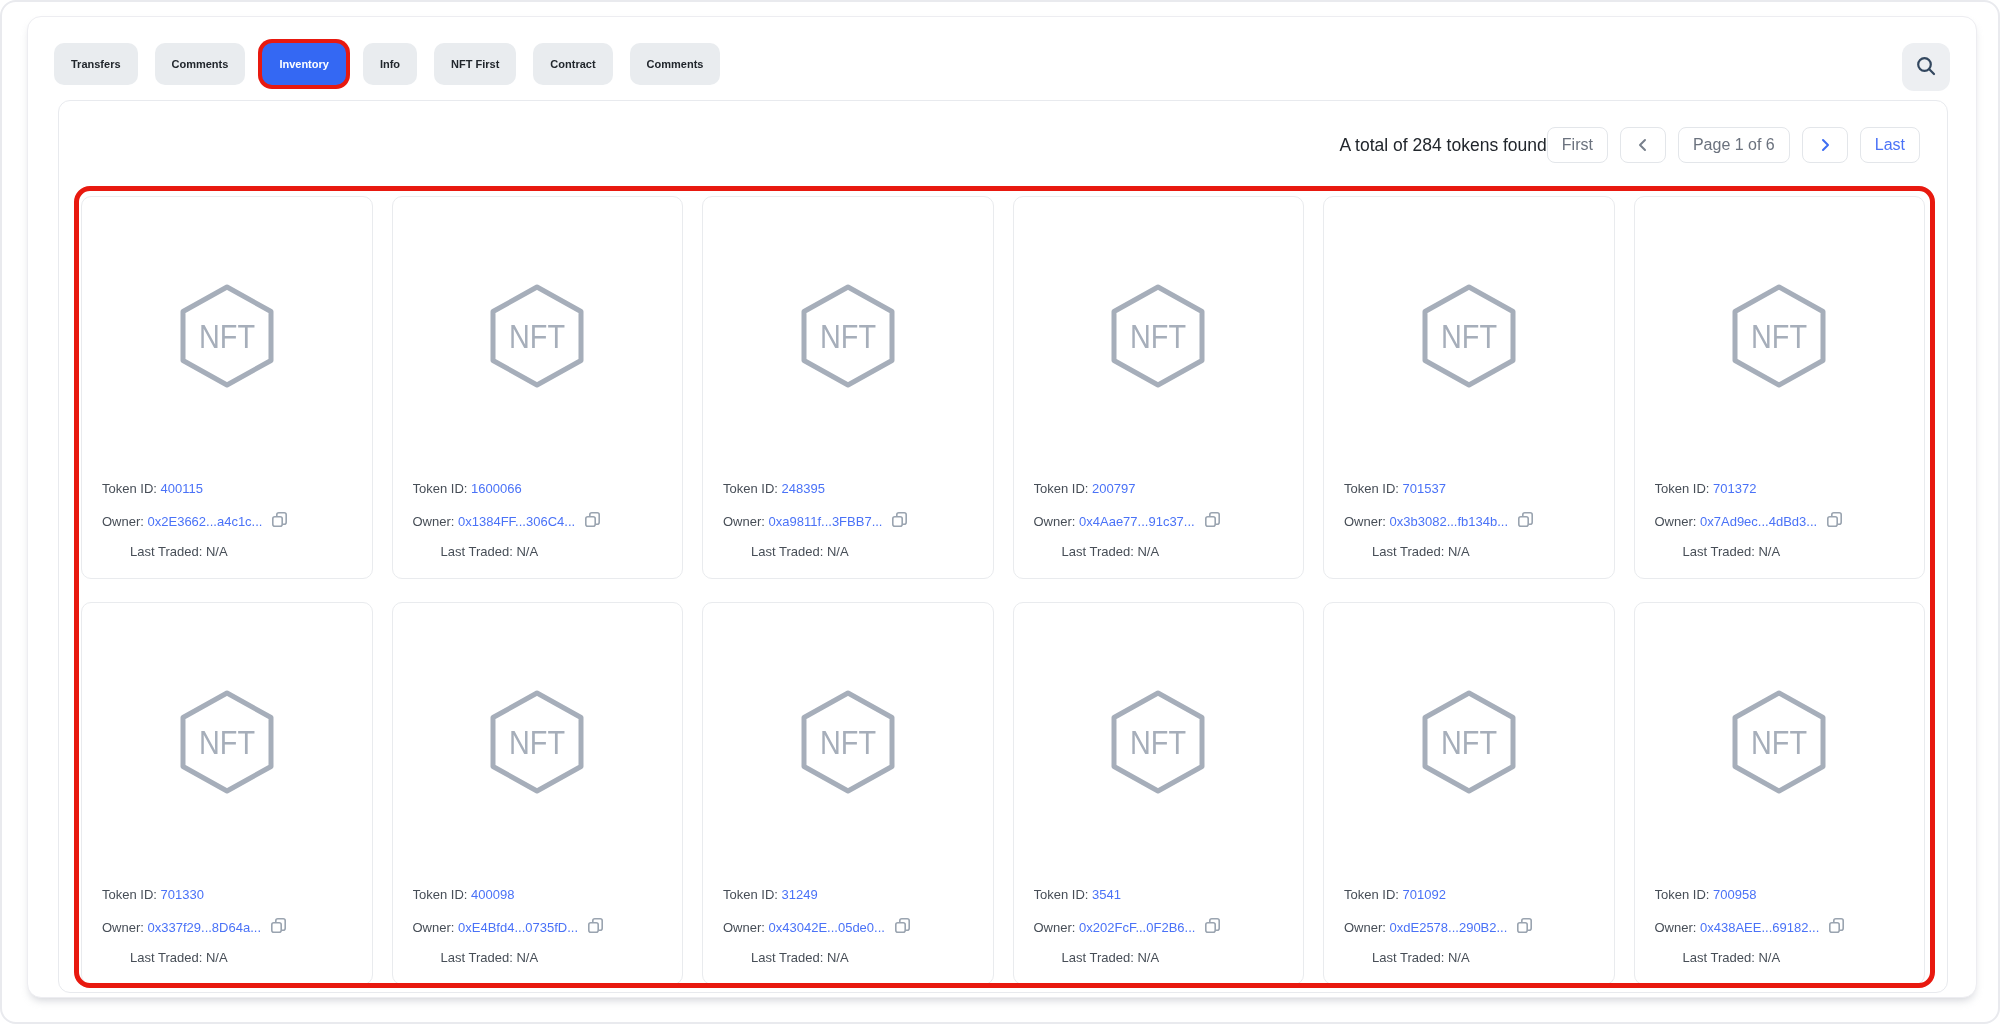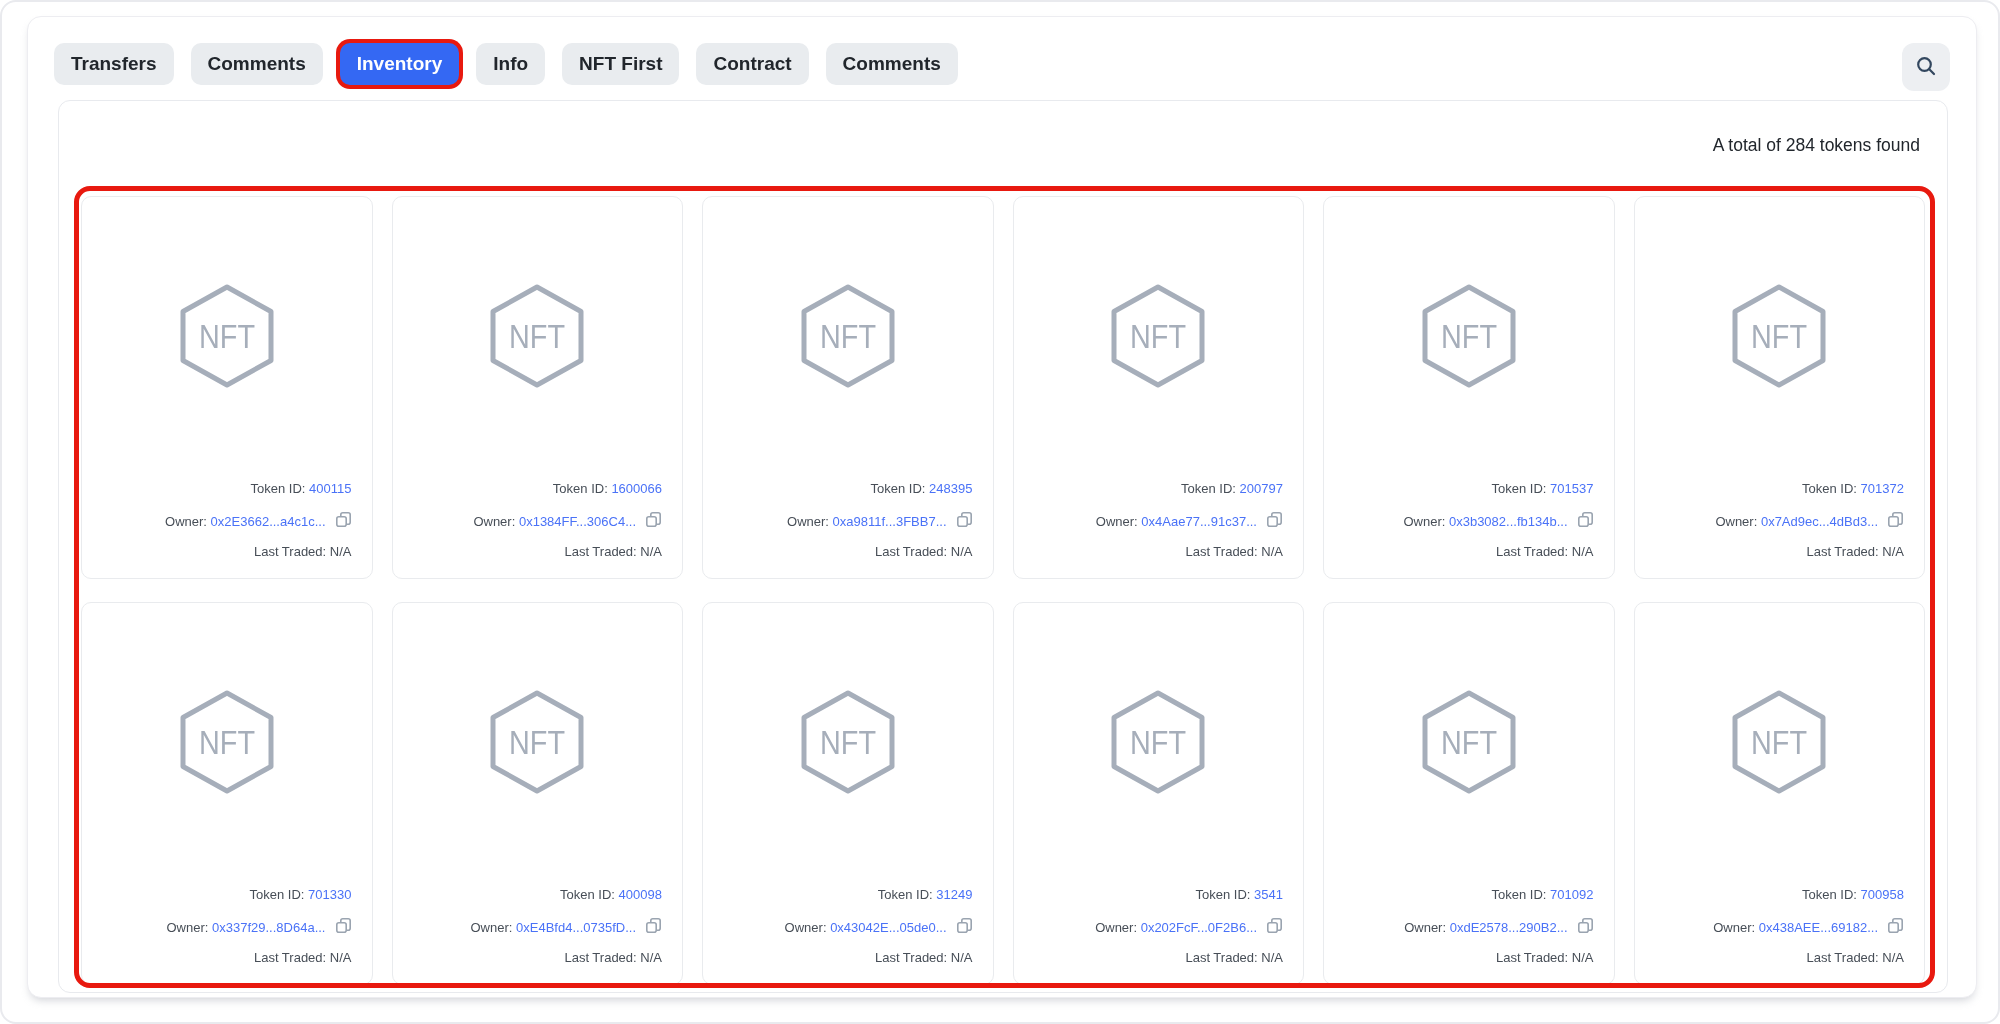--- a/index.html
+++ b/index.html
@@ -11,21 +11,21 @@
 
   .main-card { position: absolute; left: 25px; top: 14px; width: 1950px; height: 982px;
     background: #fff; border: 1px solid #ededf1; border-radius: 14px;
     box-shadow: 0 5px 8px -3px rgba(150,156,166,.45); }
 
   
   .tabs { position: absolute; left: 26px; top: 26px; right: 90px;
     display: flex; gap: 17px; align-items: center; }
   .tab { height: 42px; padding: 0 17px; border: none; cursor: pointer;
     background: var(--tab_bg, #e9ecef); color: var(--text_dark, #21262c);
-    border-radius: 10px; font-family: inherit; font-size: 19px; font-weight: 600;
+    border-radius: 10px; font-family: inherit; font-size: 11px; font-weight: 600;
     display: inline-flex; align-items: center; white-space: nowrap; }
   .tab.active { background: var(--accent, #3468f3); color: #ffffff; }
   .tab.annotated { box-shadow: 0 0 0 4px var(--annotation_red, #e8190f); }
 
   .search-btn { position: absolute; right: 26px; top: 26px; width: 48px; height: 48px;
     border: none; border-radius: 12px; background: #edeff2; cursor: pointer;
     display: flex; align-items: center; justify-content: center; }
 
   
   .panel { position: absolute; left: 30px; top: 83px; width: 1890px; height: 893px;
@@ -38,29 +38,29 @@
   .pg-btn { height: 36px; min-width: 44px; padding: 0 14px; background: #fff;
     border: 1px solid #e3e6ea; border-radius: 8px; font-family: inherit;
     font-size: 16px; display: inline-flex; align-items: center; justify-content: center;
     color: var(--muted, #6b727e); cursor: pointer; }
   .pg-btn.is-blue { color: var(--link_blue, #4a72f7); }
   .pg-btn.icon-btn { padding: 0; width: 46px; }
   .pg-btn svg { display: block; }
 
   
   .grid { margin: 7px 22px 0; display: grid; grid-template-columns: repeat(6, 1fr);
-    gap: 23px 19px; text-align: right; }
+    gap: 23px 19px; }
   .card { height: 383px; background: #fff; border: 1px solid #e9ebee;
     border-radius: 10px; display: flex; flex-direction: column; overflow: hidden; }
   .card-media { flex: 1; display: flex; align-items: center; justify-content: center; }
   .card-info { padding: 0 20px 16px; font-size: 13px; }
   .line { line-height: 20px; margin-bottom: 8px; color: var(--text_gray, #474e57);
     white-space: nowrap; overflow: hidden; }
   .line.token-line { margin-bottom: 12px; }
-  .line:last-child { margin-bottom: 0; }
+  .line:last-child { margin-bottom: 0; margin-left: 28px; }
   .link { color: var(--link_blue, #4a72f7); text-decoration: none; cursor: pointer; }
   .copy { display: inline-block; vertical-align: -2px; margin-left: 9px; cursor: pointer; }
 
   
   .annotation-box { position: absolute; left: 72px; top: 184px; width: 1861px;
     height: 802px; border: 5px solid var(--annotation_red, #e8190f);
     border-radius: 16px; pointer-events: none; z-index: 6; }
 </style>
 </head>
 <body>
@@ -105,20 +105,39 @@
           <circle cx="9.5" cy="9.5" r="6.3" stroke="#33475f" stroke-width="2.2"></circle>
           <line x1="14.3" y1="14.3" x2="19" y2="19" stroke="#33475f" stroke-width="2.2" stroke-linecap="round"></line>
         </svg>
       </span>
     </button>
 
     <div class="panel">
       <div class="panel-header">
         <div class="total-text">A total of 284 tokens found</div>
 
+        <div class="pagination">
+          <button class="pg-btn">First</button>
+          <button class="pg-btn icon-btn">
+            <span>
+              <svg width="16" height="16" viewBox="0 0 16 16" fill="none">
+                <polyline points="10,3 5,8 10,13" stroke="#78808c" stroke-width="2" stroke-linecap="round" stroke-linejoin="round"></polyline>
+              </svg>
+            </span>
+          </button>
+          <button class="pg-btn">Page 1 of 6</button>
+          <button class="pg-btn icon-btn">
+            <span>
+              <svg width="16" height="16" viewBox="0 0 16 16" fill="none">
+                <polyline points="6,3 11,8 6,13" stroke="#3e6df2" stroke-width="2" stroke-linecap="round" stroke-linejoin="round"></polyline>
+              </svg>
+            </span>
+          </button>
+          <button class="pg-btn is-blue">Last</button>
+        </div>
       </div>
 
       <div class="grid">
 
           <div class="card">
             <div class="card-media">
               <span>
                 <svg width="112" height="104" viewBox="0 0 112 104" fill="none">
                   <path d="M56 3 L100 27.5 L100 76.5 L56 101 L12 76.5 L12 27.5 Z" stroke="#a6aeba" stroke-width="5" stroke-linejoin="round" fill="none"></path>
                   <text x="56" y="64" text-anchor="middle" font-size="34" font-weight="500" fill="#a6aeba" font-family="Liberation Sans, DejaVu Sans, sans-serif" textLength="56" lengthAdjust="spacingAndGlyphs">NFT</text>

